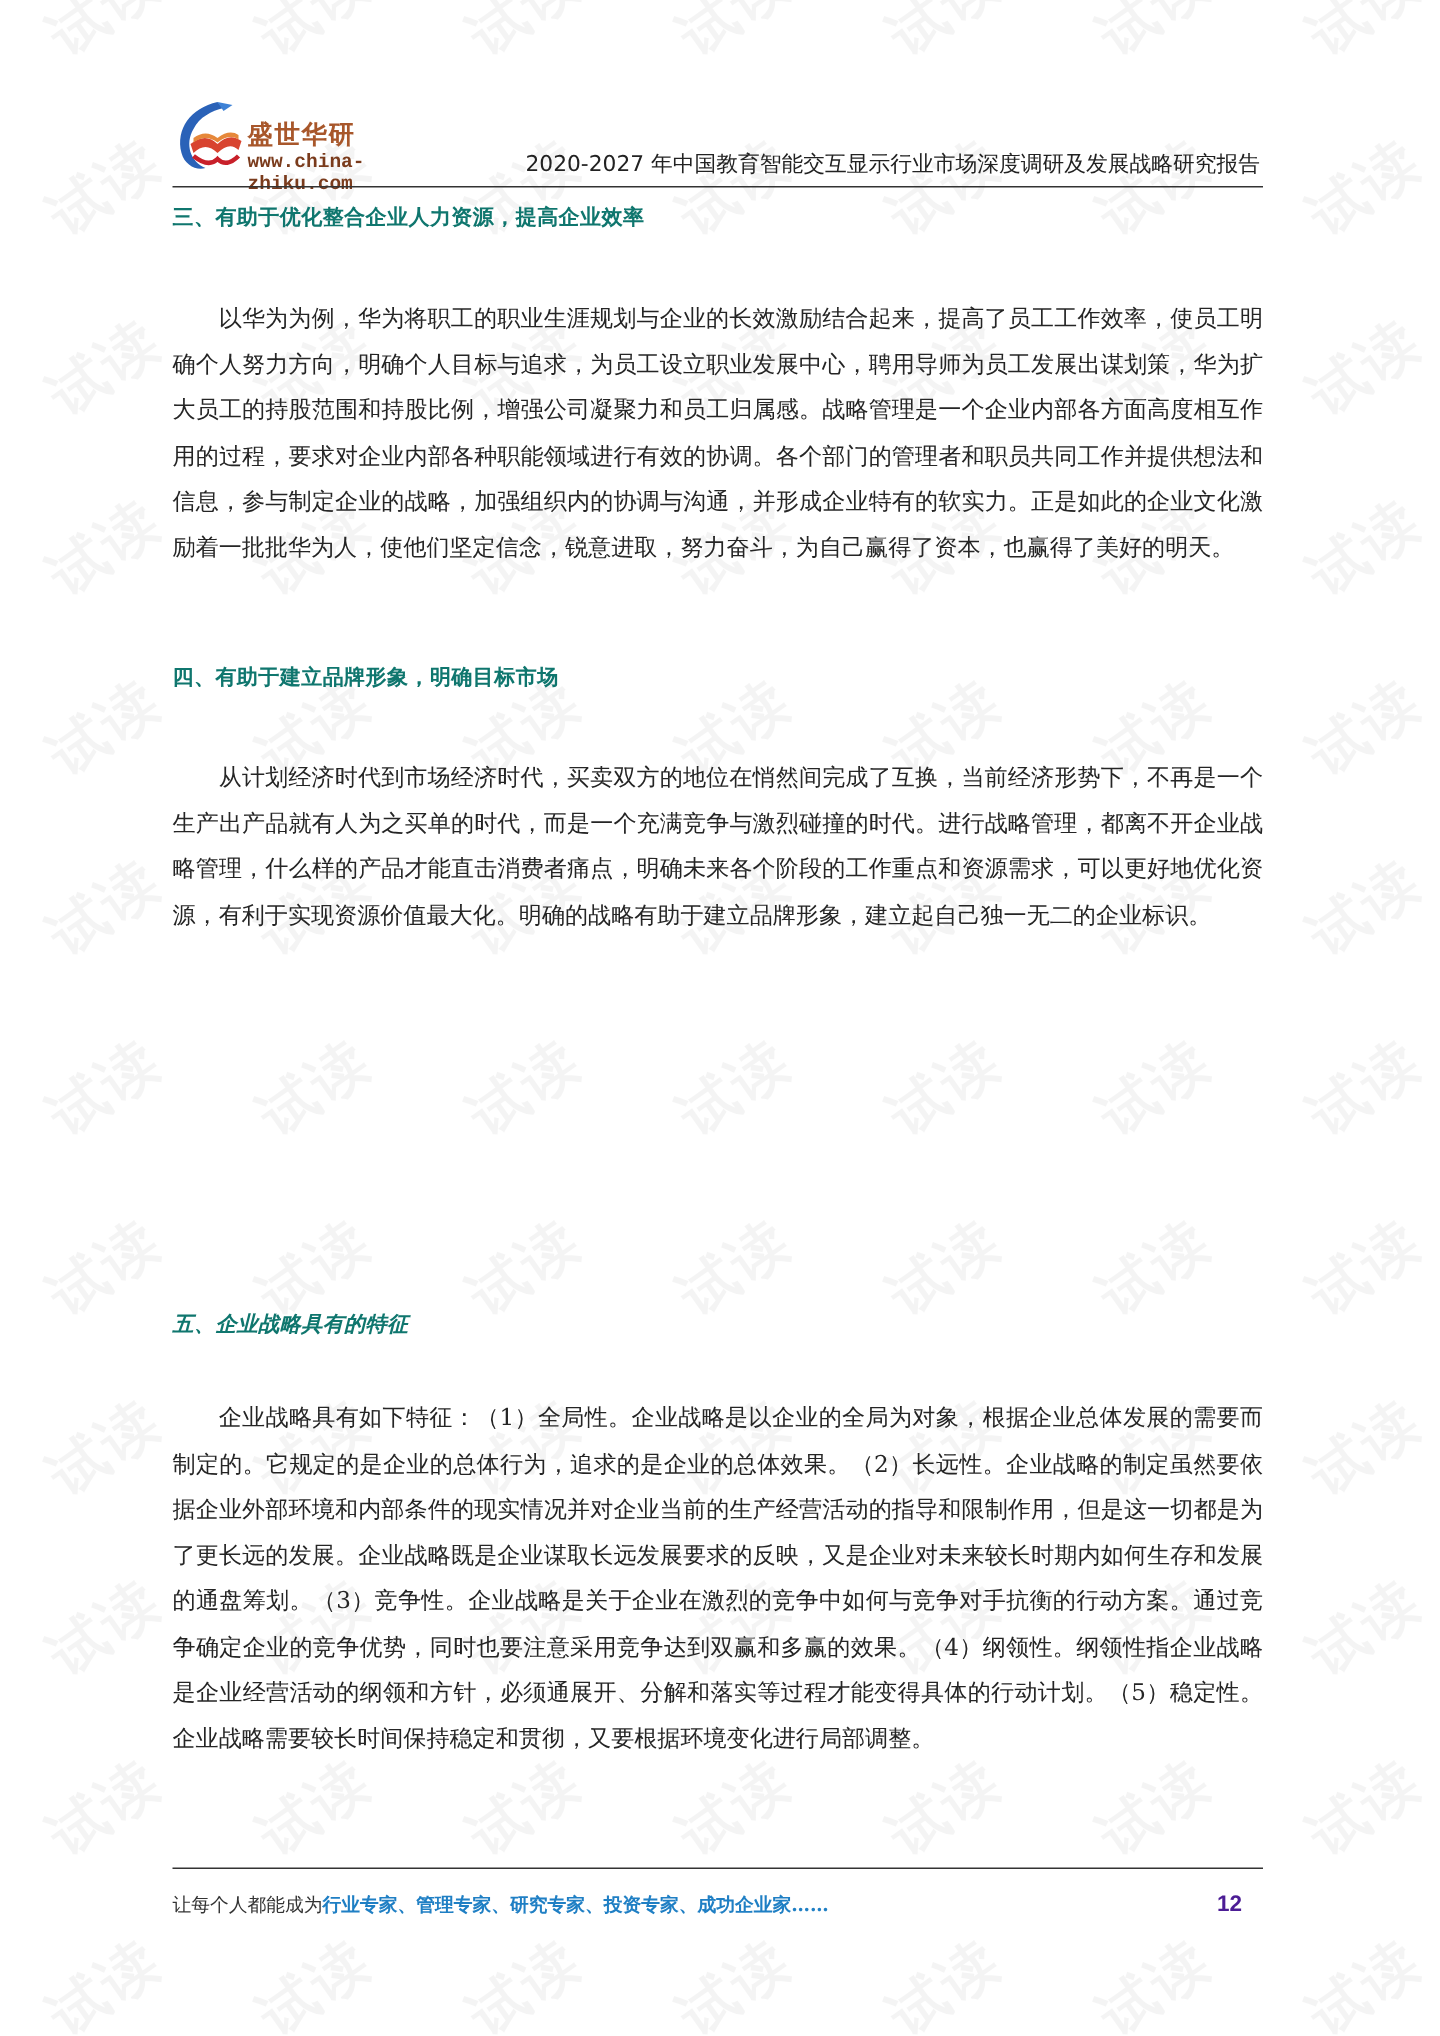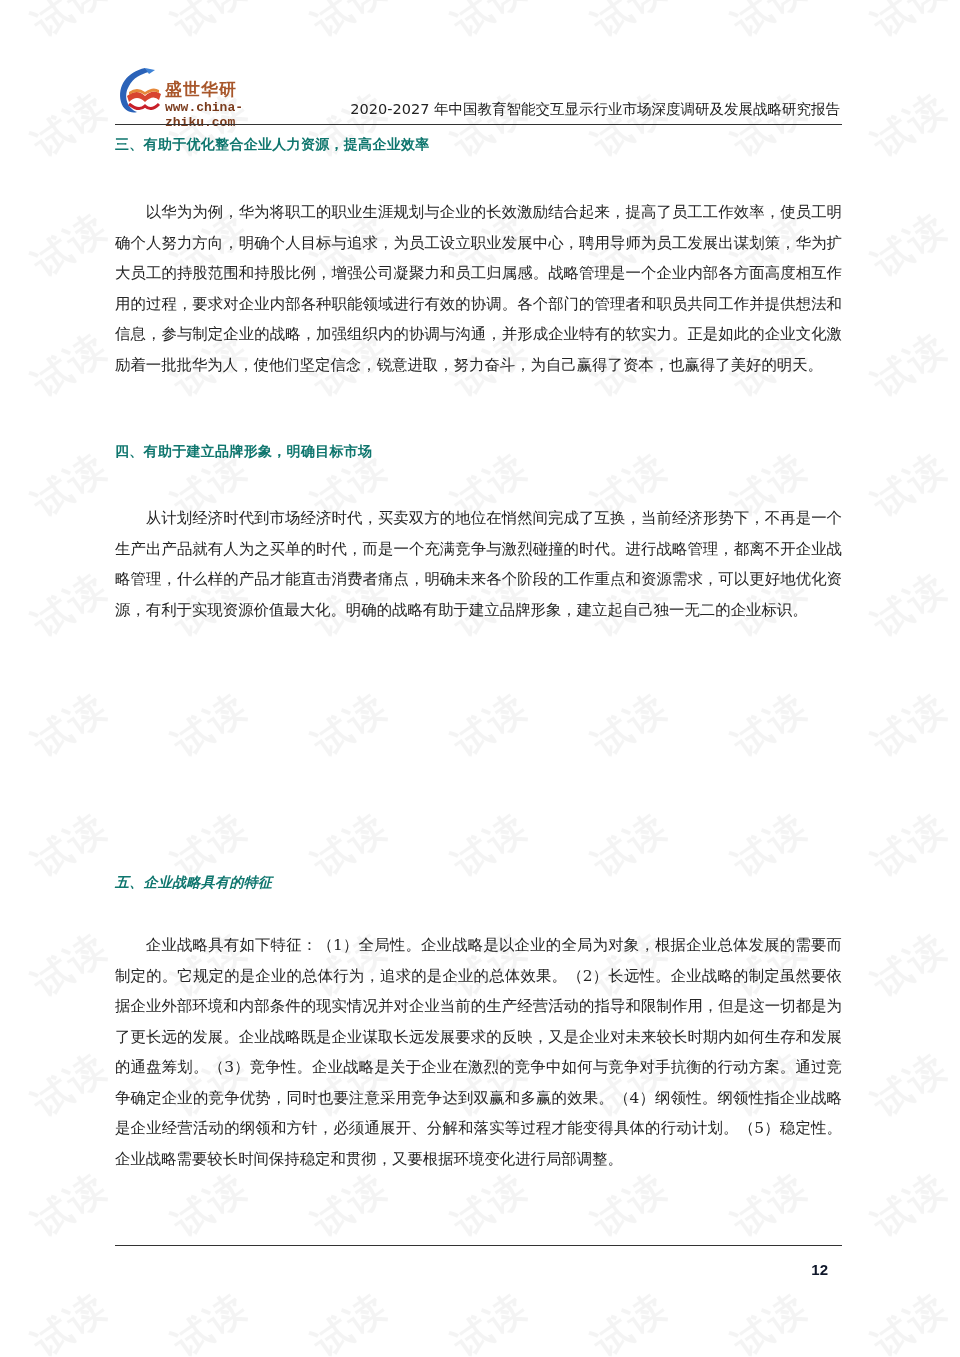--- a/index.html
+++ b/index.html
@@ -40,21 +40,21 @@
     text-align: justify; text-indent: 2em; color: #252525; margin: 0;
   }
 
   .footer-rule { position: absolute; left: 0; top: 1245px; width: 727px; border-top: 1.5px solid #333; }
   .footer-tagline {
     position: absolute; left: 0; top: 1262px; font-size: 12.5px; color: #333; white-space: nowrap;
   }
   .footer-tagline .hl { color: #1f7fc4; font-weight: bold; }
   .page-number {
     position: absolute; right: 14px; top: 1261px; font-family: "Liberation Sans", sans-serif; font-weight: bold;
-    font-size: 15px; color: #0f172a;
+    font-size: 15px; color: #4c1d95;
   }
 </style>
 </head>
 <body>
 
 <div class="watermark-layer" id="wm-layer">
     <span class="wm" style="left: 30px; top: -20px;">试读</span>
     <span class="wm" style="left: 170px; top: -20px;">试读</span>
     <span class="wm" style="left: 310px; top: -20px;">试读</span>
     <span class="wm" style="left: 450px; top: -20px;">试读</span>
@@ -161,14 +161,17 @@
   <div class="section-heading" style="top:136px;">三、有助于优化整合企业人力资源，提高企业效率</div>
   <p class="para" style="top:197px;">以华为为例，华为将职工的职业生涯规划与企业的长效激励结合起来，提高了员工工作效率，使员工明确个人努力方向，明确个人目标与追求，为员工设立职业发展中心，聘用导师为员工发展出谋划策，华为扩大员工的持股范围和持股比例，增强公司凝聚力和员工归属感。战略管理是一个企业内部各方面高度相互作用的过程，要求对企业内部各种职能领域进行有效的协调。各个部门的管理者和职员共同工作并提供想法和信息，参与制定企业的战略，加强组织内的协调与沟通，并形成企业特有的软实力。正是如此的企业文化激励着一批批华为人，使他们坚定信念，锐意进取，努力奋斗，为自己赢得了资本，也赢得了美好的明天。</p>
 
   <div class="section-heading" style="top:443px;">四、有助于建立品牌形象，明确目标市场</div>
   <p class="para" style="top:503px;">从计划经济时代到市场经济时代，买卖双方的地位在悄然间完成了互换，当前经济形势下，不再是一个生产出产品就有人为之买单的时代，而是一个充满竞争与激烈碰撞的时代。进行战略管理，都离不开企业战略管理，什么样的产品才能直击消费者痛点，明确未来各个阶段的工作重点和资源需求，可以更好地优化资源，有利于实现资源价值最大化。明确的战略有助于建立品牌形象，建立起自己独一无二的企业标识。</p>
 
   <div class="section-heading" style="top:874px;font-style:italic;">五、企业战略具有的特征</div>
   <p class="para" style="top:930px;">企业战略具有如下特征：（1）全局性。企业战略是以企业的全局为对象，根据企业总体发展的需要而制定的。它规定的是企业的总体行为，追求的是企业的总体效果。（2）长远性。企业战略的制定虽然要依据企业外部环境和内部条件的现实情况并对企业当前的生产经营活动的指导和限制作用，但是这一切都是为了更长远的发展。企业战略既是企业谋取长远发展要求的反映，又是企业对未来较长时期内如何生存和发展的通盘筹划。（3）竞争性。企业战略是关于企业在激烈的竞争中如何与竞争对手抗衡的行动方案。通过竞争确定企业的竞争优势，同时也要注意采用竞争达到双赢和多赢的效果。（4）纲领性。纲领性指企业战略是企业经营活动的纲领和方针，必须通展开、分解和落实等过程才能变得具体的行动计划。（5）稳定性。企业战略需要较长时间保持稳定和贯彻，又要根据环境变化进行局部调整。</p>
 
   <div class="footer-rule"></div>
+  <div class="footer-tagline">
+    <span>让每个人都能成为</span><span class="hl">行业专家、管理专家、研究专家、投资专家、成功企业家……</span>
+  </div>
   <div class="page-number">12</div>
 </div>
 
 </body></html>

